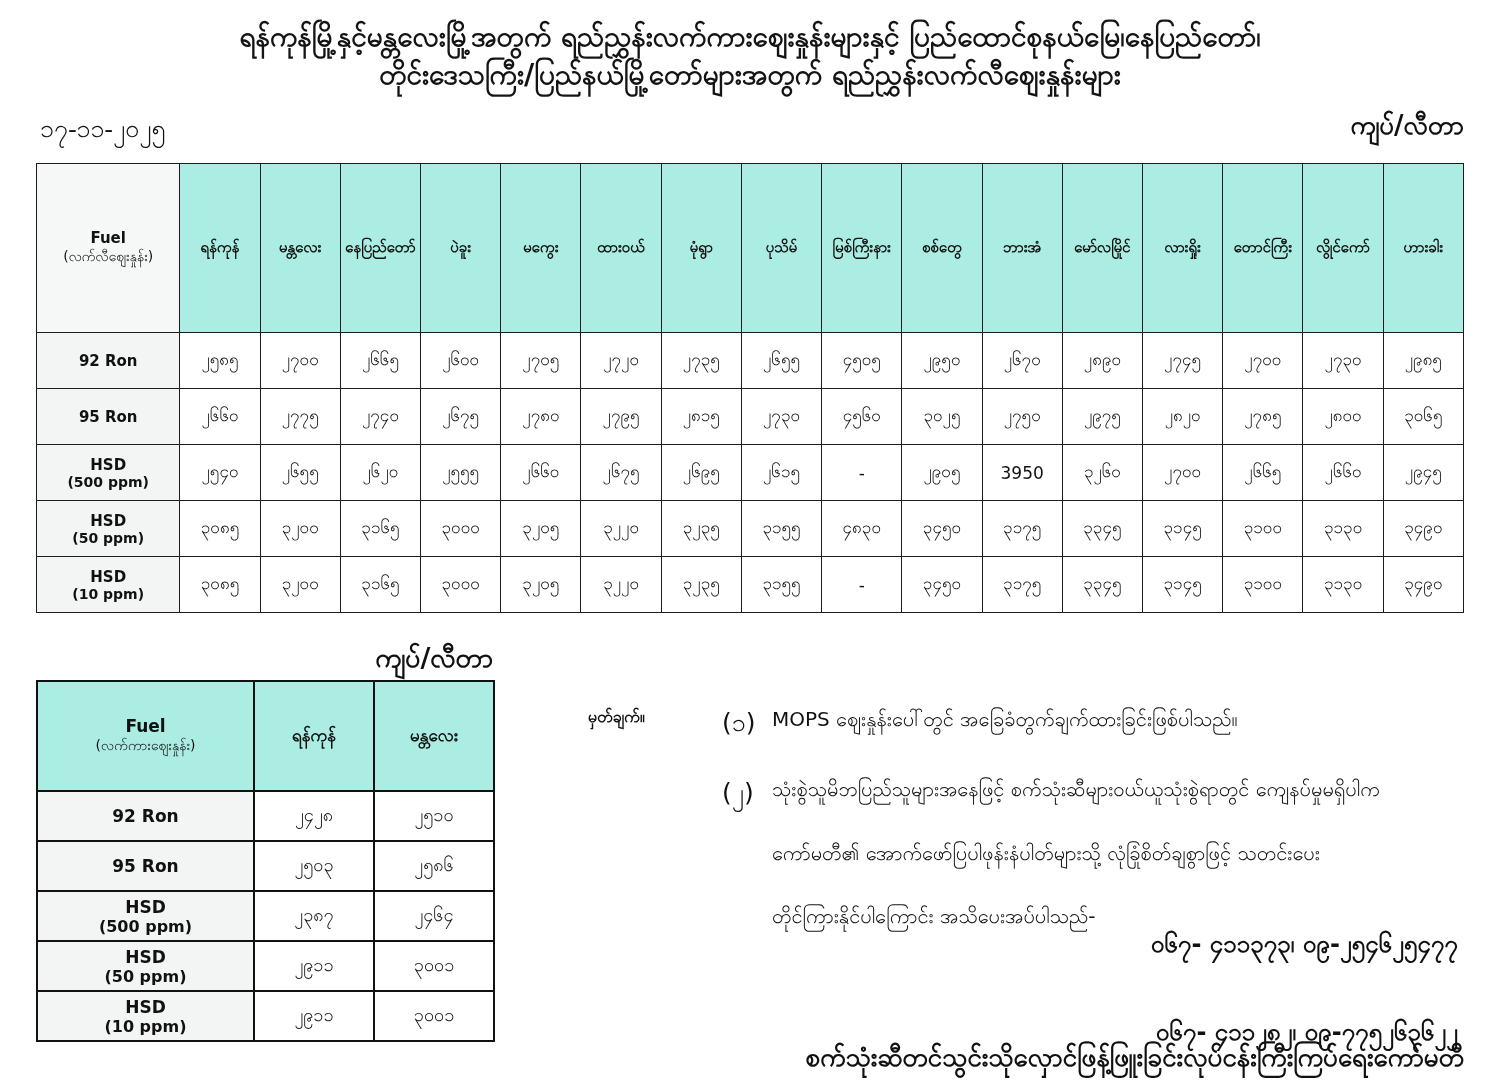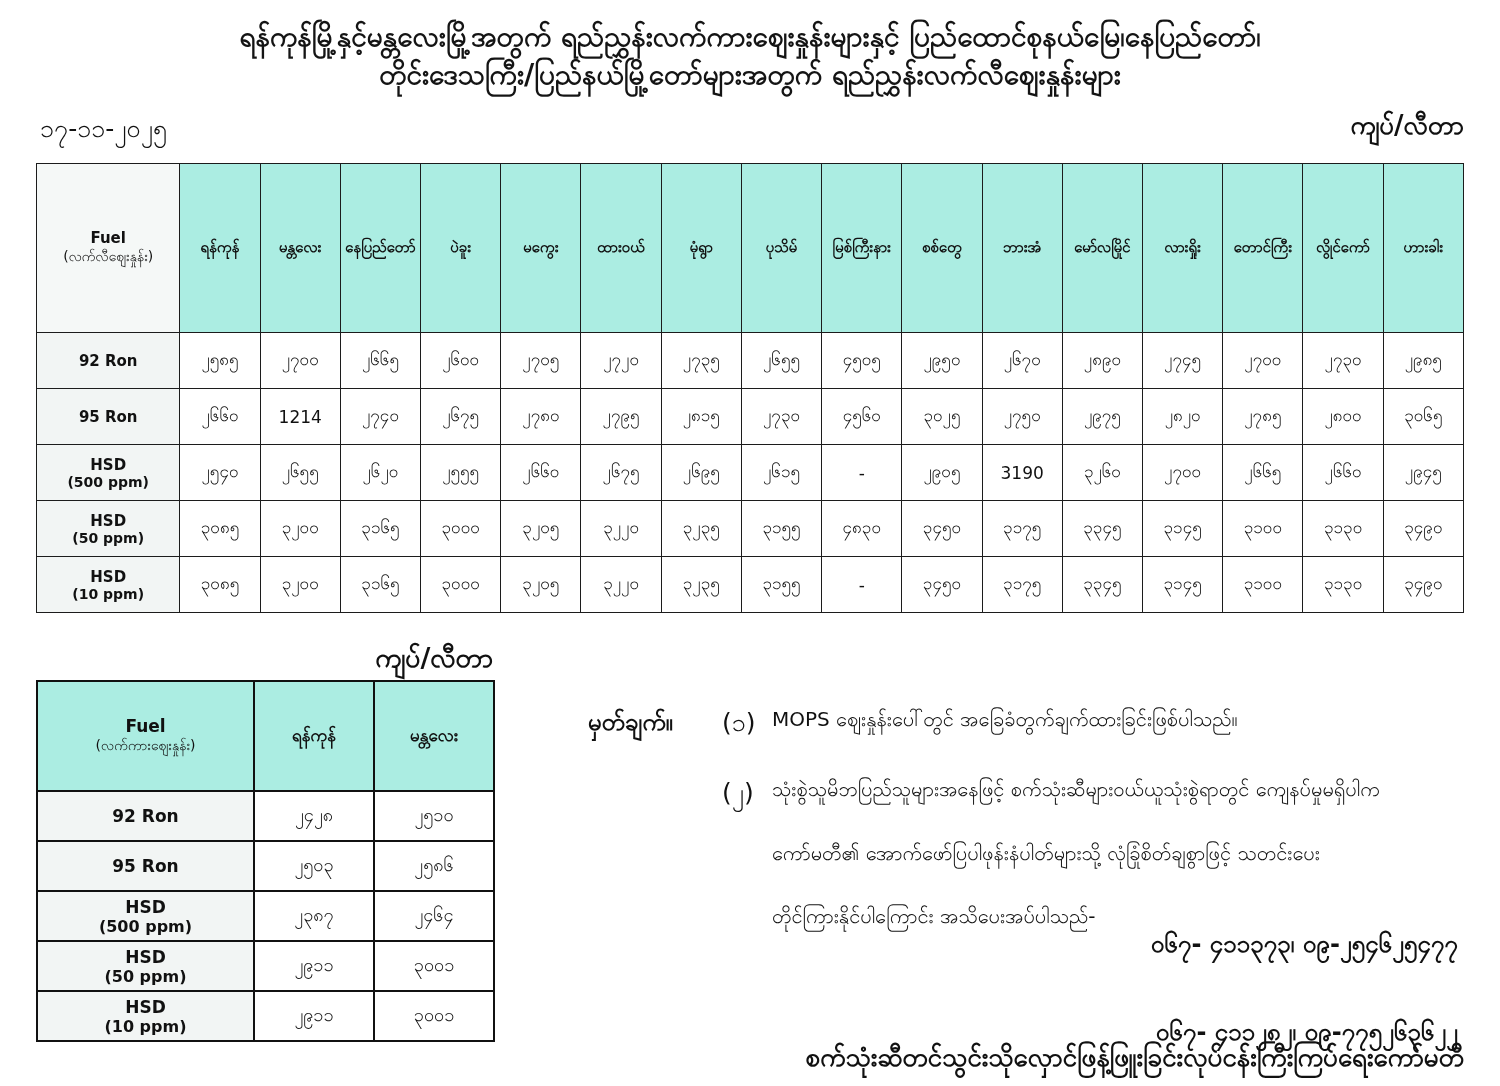--- a/index.html
+++ b/index.html
@@ -3,21 +3,21 @@
 <meta charset="utf-8">
 <style>
   html,body{margin:0;padding:0;}
   body{
     width:1500px;height:1086px;position:relative;background:#ffffff;
     font-family:"DejaVu Sans","Liberation Sans",sans-serif;color:#111;
   }
   .title-line{position:absolute;left:0;width:1500px;text-align:center;font-weight:bold;font-size:28px;color:#141414;}
   #title1{top:10px;margin-top:8px;}
   #title2{top:56px;}
-  .date{position:absolute;left:40px;top:112px;font-size:25px;font-weight:500;}
+  .date{position:absolute;left:40px;top:112px;font-size:25px;font-weight:500;font-family:Liberation Serif, serif;}
   .unit-top{position:absolute;right:36px;top:108px;font-size:26px;font-weight:bold;}
 
   
   table.retail{
     position:absolute;left:36px;top:163px;width:1428px;
     border-collapse:collapse;table-layout:fixed;
   }
   table.retail th,table.retail td{border:1px solid #1c1c1c;padding:0;vertical-align:middle;text-align:center;overflow:hidden;}
   table.retail tr.hdr{height:169px;}
   table.retail tr.r{height:56px;}
@@ -37,21 +37,21 @@
   table.wholesale th,table.wholesale td{border:2px solid #111;padding:0;vertical-align:middle;text-align:center;overflow:hidden;}
   table.wholesale tr.hdr{height:110px;}
   table.wholesale tr.r{height:50px;}
   table.wholesale th.fuel-hd{background:#abede2;font-size:17px;}
   table.wholesale th.city{background:#abede2;font-size:17px;}
   table.wholesale th.fuel{background:#f2f5f4;font-size:17px;font-weight:bold;}
   table.wholesale th.fuel .l2{font-size:16px;}
   table.wholesale td.val{font-size:18px;margin-top:9px;}
 
   
-  .note-label{position:absolute;left:588px;top:706px;font-size:24px;font-weight:bold;}
+  .note-label{position:absolute;left:588px;top:706px;font-size:16px;font-weight:bold;}
   .n-marker{position:absolute;left:722px;font-size:25px;}
   #n1-marker{top:706px;}
   #n2-marker{top:776px;}
   .n-text{position:absolute;left:760px;font-size:20px;width:700px;margin-left:12px;}
   #n1-text{top:706px;}
   #n2-l1{top:776px;}
   #n2-l2{top:840px;}
   #n2-l3{top:903px;}
   .phone{position:absolute;right:42px;font-size:24px;text-align:right;font-weight:bold;}
   #phone1{top:928px;}
@@ -113,21 +113,21 @@
     <td class="val">၂၇၄၅</td>
     <td class="val">၂၇၀၀</td>
     <td class="val">၂၇၃၀</td>
     <td class="val">၂၉၈၅</td>
   </tr>
   <tr class="r">
     <th class="fuel">
       <div class="l1">95 Ron</div>
     </th>
     <td class="val">၂၆၆၀</td>
-    <td class="val">1214</td>
+    <td class="val">၂၇၇၅</td>
     <td class="val">၂၇၄၀</td>
     <td class="val">၂၆၇၅</td>
     <td class="val">၂၇၈၀</td>
     <td class="val">၂၇၉၅</td>
     <td class="val">၂၈၁၅</td>
     <td class="val">၂၇၃၀</td>
     <td class="val">၄၅၆၀</td>
     <td class="val">၃၀၂၅</td>
     <td class="val">၂၇၅၀</td>
     <td class="val">၂၉၇၅</td>
@@ -144,21 +144,21 @@
     <td class="val">၂၅၄၀</td>
     <td class="val">၂၆၅၅</td>
     <td class="val">၂၆၂၀</td>
     <td class="val">၂၅၅၅</td>
     <td class="val">၂၆၆၀</td>
     <td class="val">၂၆၇၅</td>
     <td class="val">၂၆၉၅</td>
     <td class="val">၂၆၁၅</td>
     <td class="val">-</td>
     <td class="val">၂၉၀၅</td>
-    <td class="val">3190</td>
+    <td class="val">3950</td>
     <td class="val">၃၂၆၀</td>
     <td class="val">၂၇၀၀</td>
     <td class="val">၂၆၆၅</td>
     <td class="val">၂၆၆၀</td>
     <td class="val">၂၉၄၅</td>
   </tr>
   <tr class="r">
     <th class="fuel">
       <div class="l1">HSD</div>
       <div class="l2">(50 ppm)</div>

